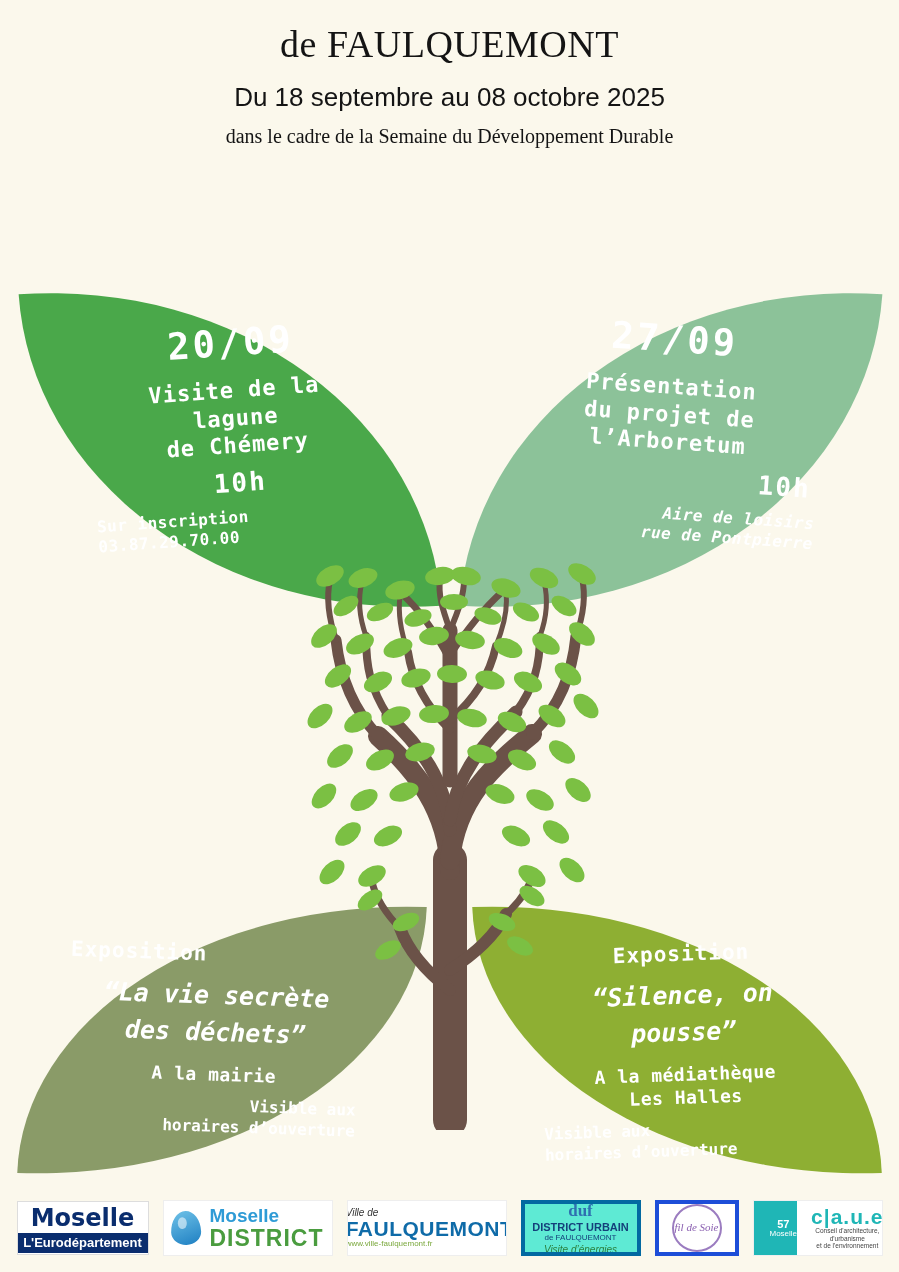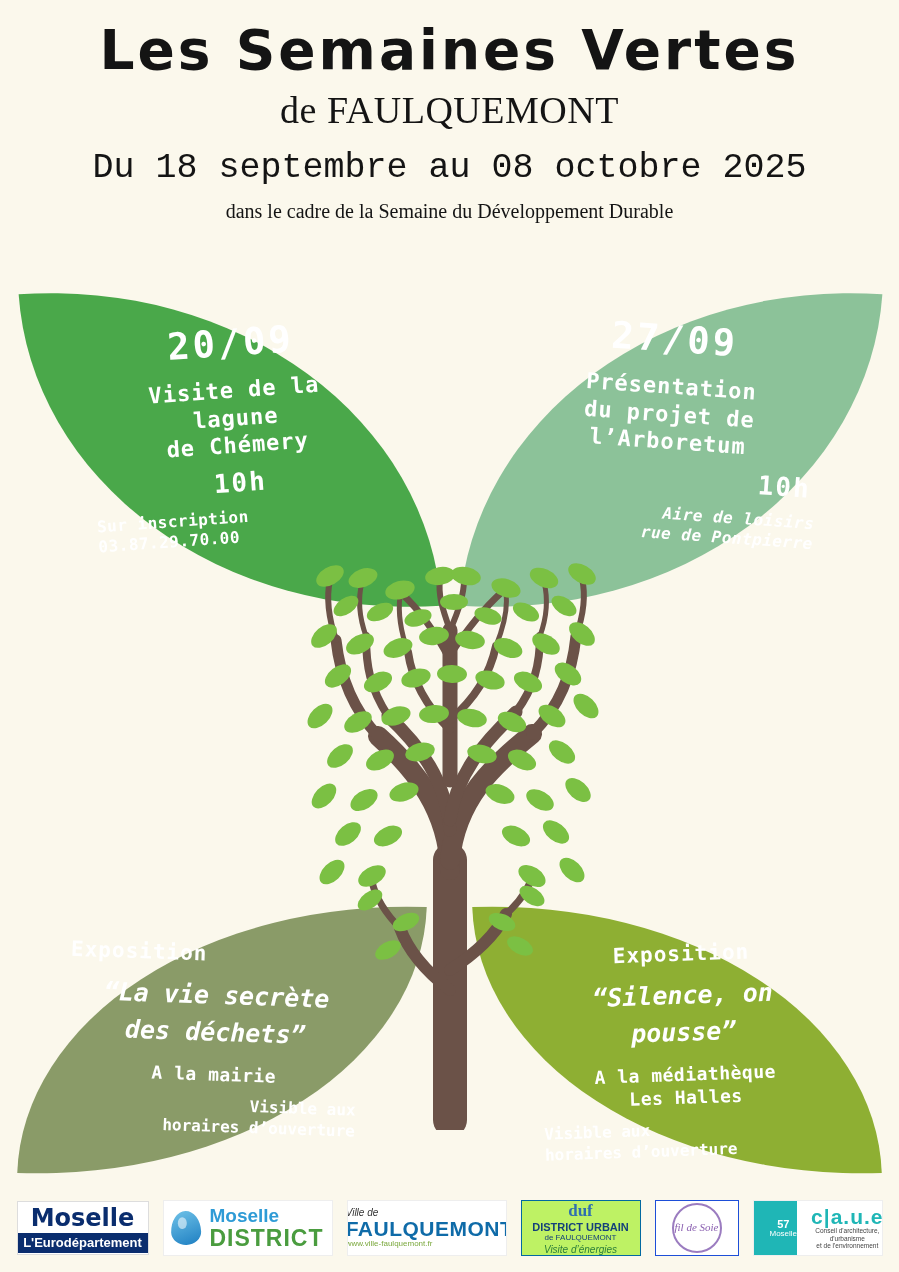--- a/index.html
+++ b/index.html
@@ -30,22 +30,22 @@
     margin: 0 0 8px 0;
   }
   .title-sub {
     font-family: "Liberation Serif", serif;
     font-size: 38px;
     color: #141414;
     margin: 0 0 10px 0;
     letter-spacing: 0.5px;
   }
   .title-dates {
-    font-family: Liberation Mono, monospace;
-    font-size: 35px;
+    font-family: Liberation Sans, sans-serif;
+    font-size: 26px;
     color: #141414;
     margin: 16px 0 12px 0;
   }
   .title-frame {
     font-family: "Liberation Serif", serif;
     font-size: 20px;
     color: #141414;
     margin: 12px;
   }
 
@@ -287,36 +287,36 @@
     border-radius: 60% 10% 60% 10%;
     transform: rotate(-12deg);
   }
   .logo-faulq .txt { text-align: left; line-height: 1.05; }
   .logo-faulq .t1 { font-size: 10px; color: #333; font-style: italic; }
   .logo-faulq .t2 { font-size: 21px; color: #0f6ba8; font-weight: bold; letter-spacing: 0.5px; }
   .logo-faulq .t3 { font-size: 8px; color: #7aa83c; }
 
   .logo-duf {
     width: 120px; height: 56px;
-    background: #bef264;
-    border: 1px solid #0369a1;
+    background: #5eead4;
+    border: 4px solid #0369a1;
   }
   .duf-mark {
     font-size: 17px; font-weight: bold; color: #2f6fb0;
     font-family: "Liberation Serif", serif;
     line-height: 1;
   }
   .logo-duf .t1 { font-size: 11px; font-weight: bold; color: #14407a; margin-top: 2px; }
   .logo-duf .t2 { font-size: 8px; color: #14407a; }
   .logo-duf .t3 { font-size: 10px; color: #2b7d3a; font-style: italic; margin-top: 2px; }
 
   .logo-circle {
     width: 84px; height: 56px;
     background: #ffffff;
-    border: 1px solid #1d4ed8;
+    border: 4px solid #1d4ed8;
   }
   .circle-mark {
     width: 46px; height: 46px;
     border-radius: 50%;
     border: 2px solid #9b7cc0;
     display: flex; align-items: center; justify-content: center;
     color: #8a5fb0;
     font-size: 11px;
     font-family: "Liberation Serif", serif;
     font-style: italic;
@@ -346,21 +346,20 @@
   .caue-right .big {
     font-size: 21px; font-weight: bold; color: #1fb6b6; letter-spacing: 1px;
     line-height: 1;
   }
   .caue-right .sm { font-size: 6.5px; color: #444; line-height: 1.15; text-align: center; }
 </style>
 </head>
 <body>
 
 <div class="header">
-  <div class="title-main">Les Semaines Vertes</div>
   <div class="title-sub">de FAULQUEMONT</div>
   <div class="title-dates">Du 18 septembre au 08 octobre 2025</div>
   <div class="title-frame">dans le cadre de la Semaine du Développement Durable</div>
 </div>
 
 <div class="tree-wrap">
   <svg viewBox="0 0 460 700" width="460" height="700" aria-hidden="true">
     <g stroke="#6b5248" fill="none" stroke-linecap="round">
       <path d="M230 690 L230 430" stroke-width="34"></path>
       <path d="M230 440 C228 380 196 340 158 306" stroke-width="20"></path>

